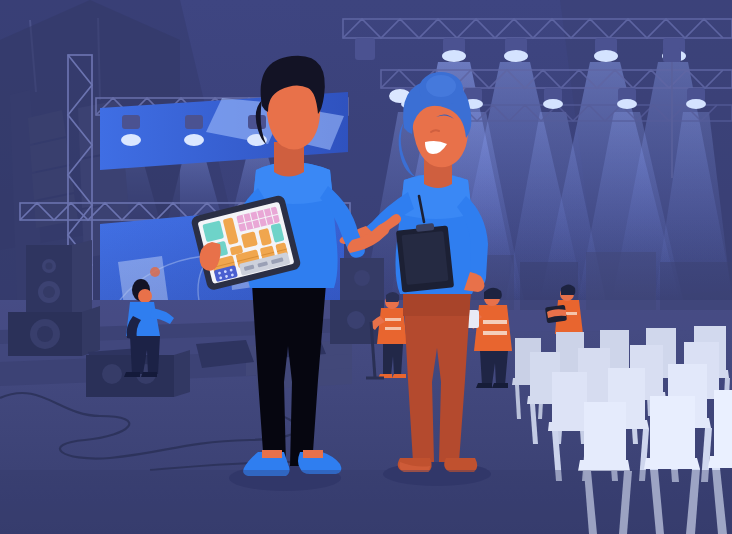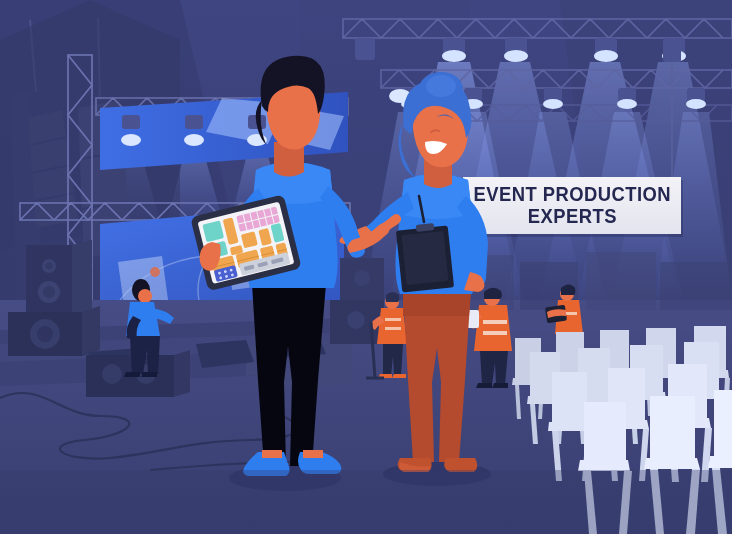--- a/index.html
+++ b/index.html
@@ -401,26 +401,20 @@
         <path d="M692,469 l-6,65 h9 l5,-65 z" fill="#d6def4"></path>
       </g>
       <g fill="#eaf0ff">
         <path d="M714,390 h18 v66 h-18 z"></path>
           <path d="M710,456 h22 l0,12 h-24 z"></path>
         <path d="M712,468 l6,66 h9 l-7,-66 z" fill="#d8e0f6"></path>
       </g>
     </g>
   </svg>
 
-  <div id="banner-panel">
-    <div id="banner-text">
-      <span>EVENT PRODUCTION</span>
-      <span class="l2">EXPERTS</span>
-    </div>
-  </div>
 
   <svg class="layer" viewBox="0 0 732 534" width="732" height="534">
     <defs>
       <linearGradient id="gShadow" x1="0" y1="0" x2="0" y2="1">
         <stop offset="0" stop-color="#2b3160" stop-opacity=".75"></stop>
         <stop offset="1" stop-color="#2b3160" stop-opacity="0"></stop>
       </linearGradient>
     </defs>
 
     <ellipse cx="285" cy="478" rx="56" ry="13" fill="#2d3365" opacity=".75"></ellipse>

